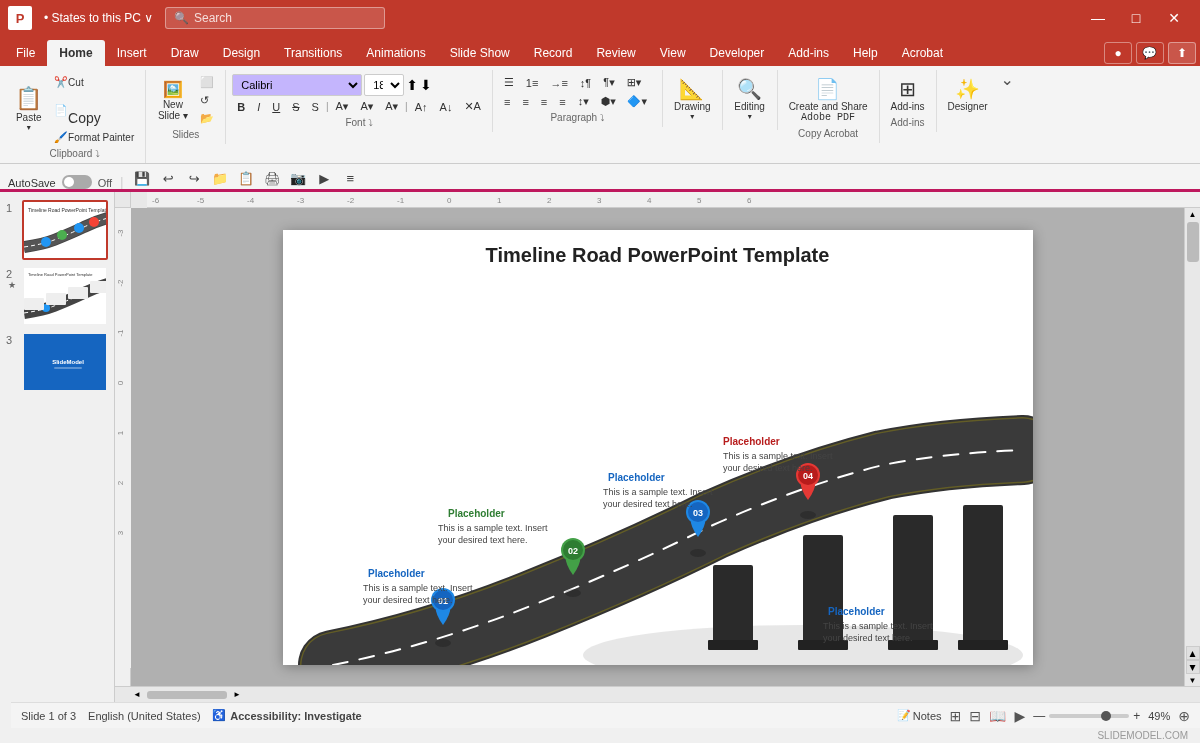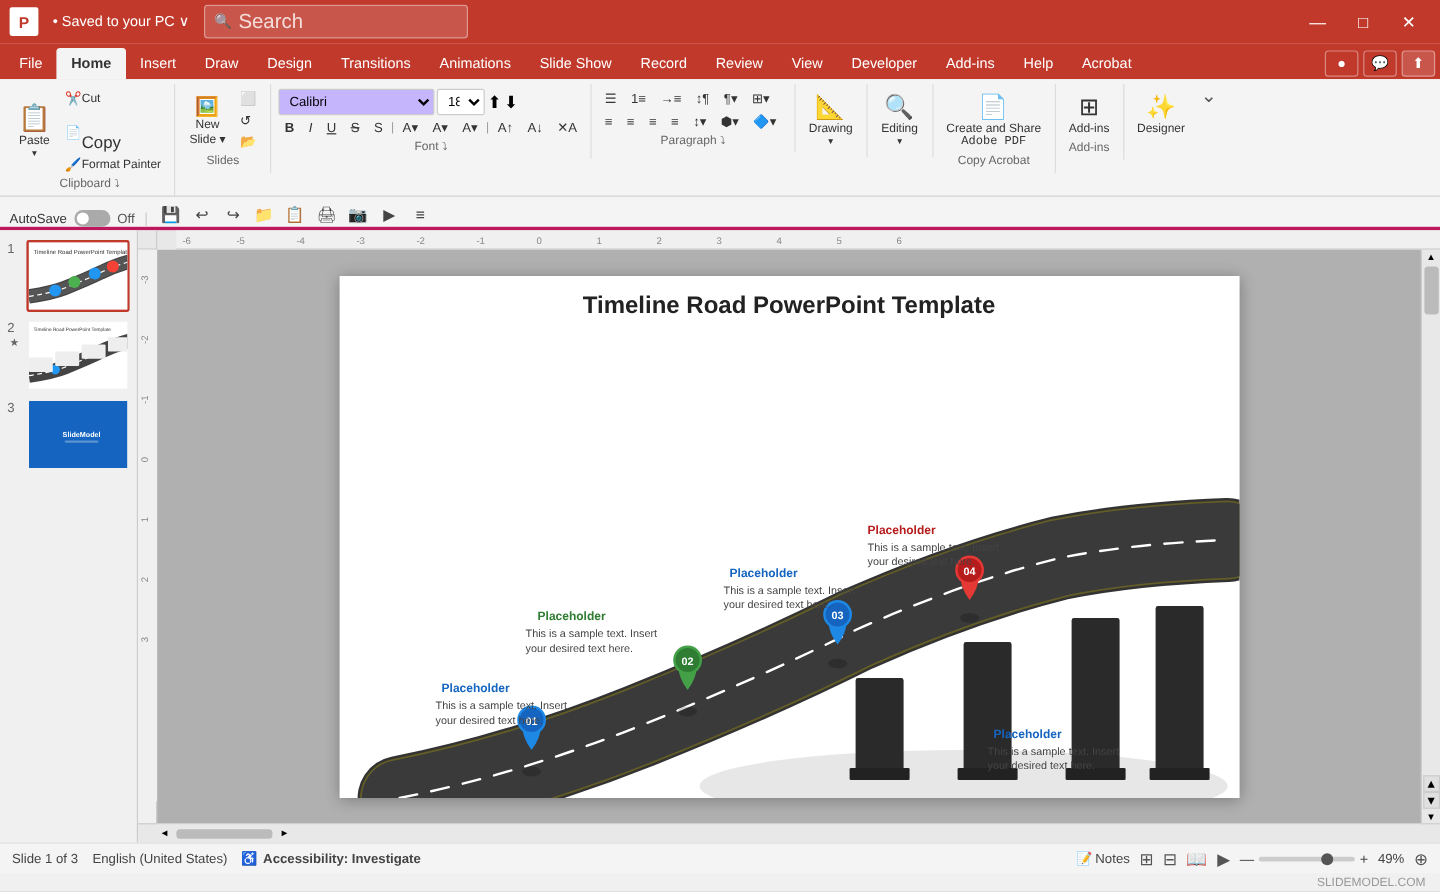--- a/index.html
+++ b/index.html
@@ -49,21 +49,21 @@
       align-items: center;
       padding: 3px 8px;
       width: 220px;
       color: white;
     }
     #search-box input {
       background: transparent;
       border: none;
       outline: none;
       color: white;
-      font-size: 17px;
+      font-size: 12px;
       width: 100%;
     }
     #search-box input::placeholder { color: rgba(255,255,255,0.8); }
     .title-spacer { flex: 1; }
     .win-btns { display: flex; gap: 2px; }
     .win-btn {
       width: 36px; height: 26px;
       background: transparent;
       border: none;
       color: white;
@@ -282,20 +282,21 @@
     #status-bar {
       height: 26px;
       background: #f4f4f4;
       border-top: 1px solid #ddd;
       display: flex;
       align-items: center;
       padding: 0 10px;
       font-size: 11px;
       color: #444;
       gap: 12px;
+      margin-left: 11px;
     }
     .status-right { margin-left: auto; display: flex; align-items: center; gap: 8px; }
     .zoom-slider {
       display: flex; align-items: center; gap: 4px;
     }
     .zoom-track {
       width: 80px; height: 4px;
       background: #ccc;
       border-radius: 2px;
       position: relative;
@@ -345,21 +346,21 @@
       gap: 2px;
     }
   </style>
 </head>
 <body>
 
 <div id="title-bar">
   <div class="app-icon">
     <span style="color:#c0392b;font-weight:900;font-size:13px;">P</span>
   </div>
-  <span class="saved">• Saved to your PC ∨</span>
+  <span class="saved">• States to this PC ∨</span>
   <div id="search-box">
     <span style="margin-right:5px;font-size:12px;color:rgba(255,255,255,0.8);">🔍</span>
     <input type="text" placeholder="Search" style="">
   </div>
   <div class="title-spacer"></div>
   <div class="win-btns">
     <button class="win-btn">—</button>
     <button class="win-btn">□</button>
     <button class="win-btn close">✕</button>
   </div>

